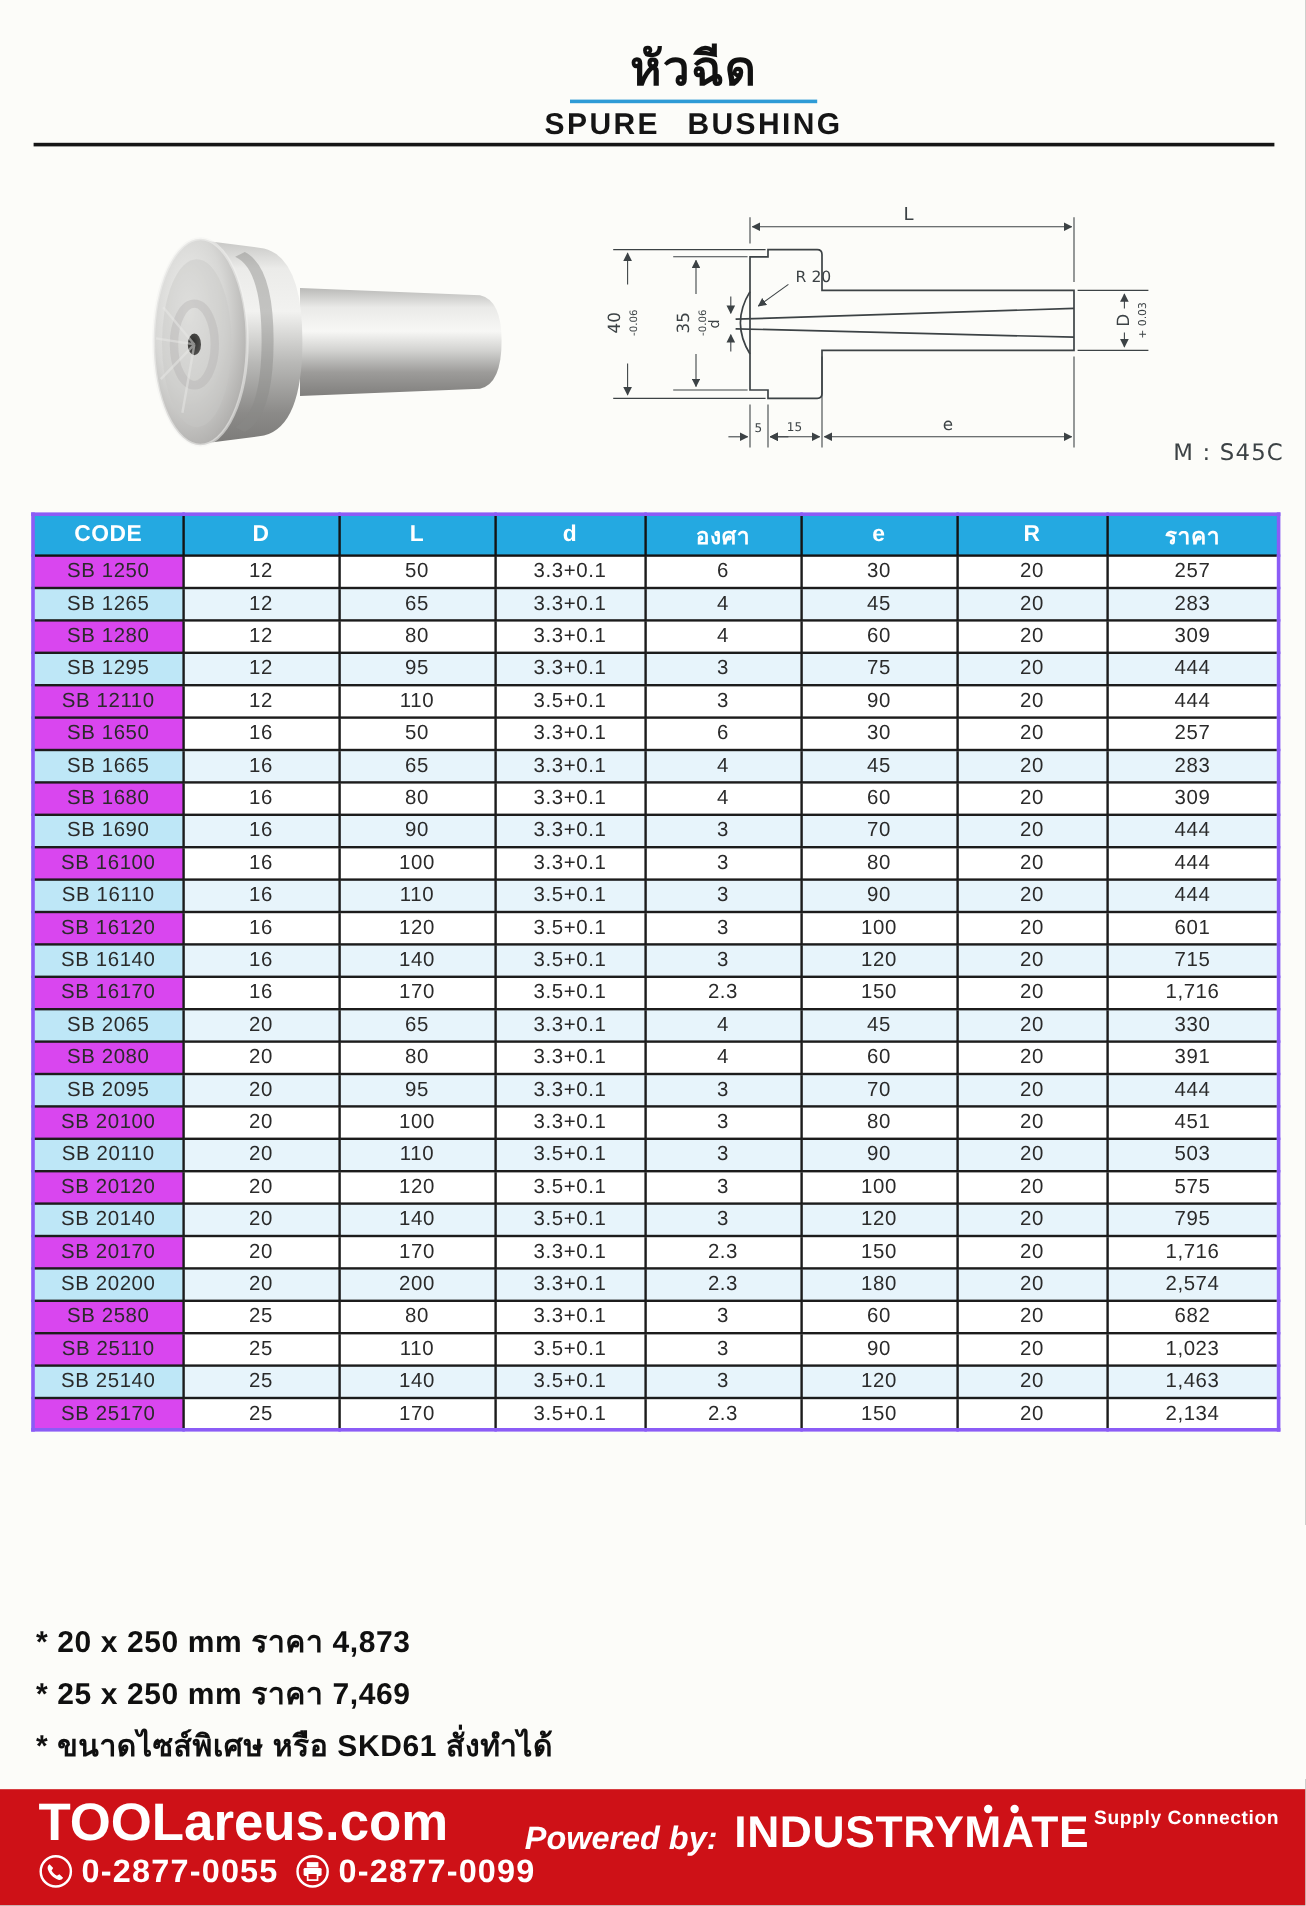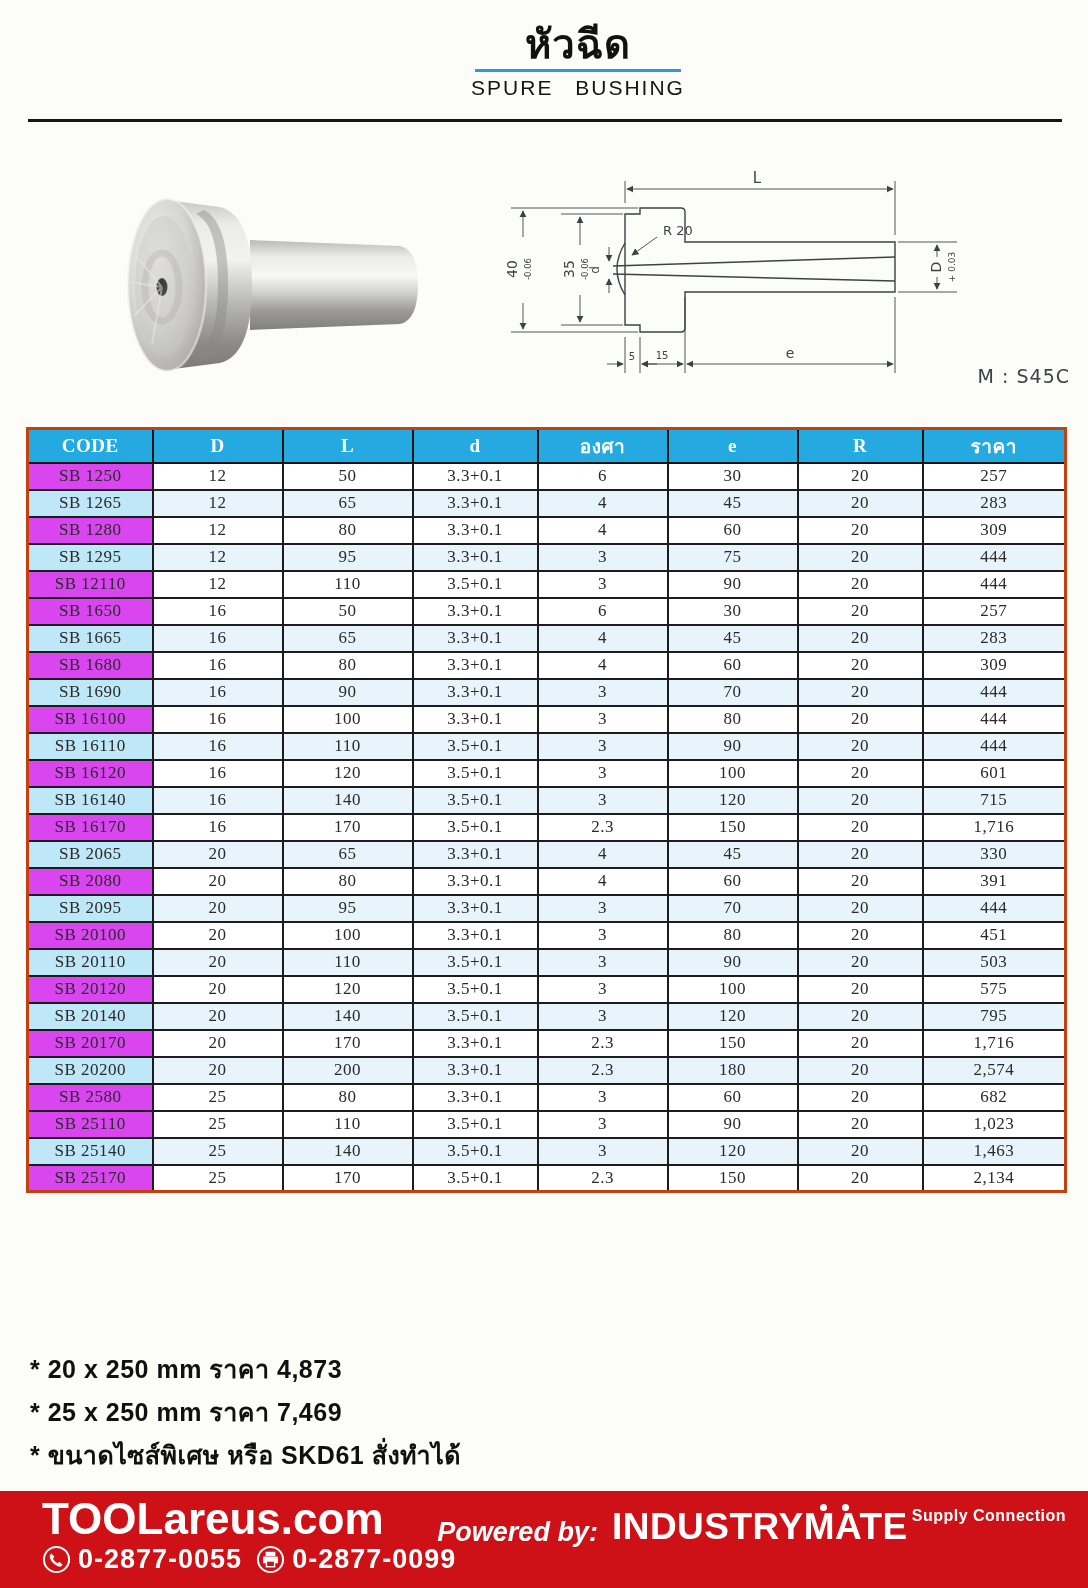--- a/index.html
+++ b/index.html
@@ -2,53 +2,53 @@
 <html><head>
 <meta charset="utf-8">
 <style>
   * { margin:0; padding:0; box-sizing:border-box; }
   body { background:#888; font-family:"Liberation Sans","DejaVu Sans",sans-serif; }
   .page {
     position:relative; width:1088px; height:1588px; margin:0 auto;
     background:#fcfcf9; overflow:hidden; color:#222;
   }
   
-  .title-wrap { position:absolute; top:22px; left:0; width:100%; text-align:center; padding-left:68px; }
+  .title-wrap { position:absolute; top:36px; left:0; width:100%; text-align:center; padding-left:68px; }
   .title-thai { font-size:40px; font-weight:bold; color:#111; line-height:1.1; letter-spacing:1px; }
   .title-underline { display:block; width:206px; height:3px; background:#2e9bd6; margin:3px auto 4px auto; }
-  .title-en { font-size:21px; font-weight:normal; color:#151515; letter-spacing:2px; word-spacing:14px; }
+  .title-en { font-size:25px; font-weight:bold; color:#151515; letter-spacing:2px; word-spacing:14px; }
   .top-rule { position:absolute; top:119px; left:28px; right:26px; height:3px; background:#161616; }
 
   
   .photo { position:absolute; left:100px; top:160px; width:340px; height:240px; }
   .diagram { position:absolute; left:485px; top:145px; width:600px; height:255px; }
   .diagram text { font-family:"DejaVu Sans",sans-serif; fill:#3c4245; }
 
   
   .table-wrap { position:absolute; left:26px; top:427px; width:1038px; }
-  table.spec { width:100%; border-collapse:collapse; table-layout:fixed; border:3px solid #c2410c;font-family:Liberation Serif, serif; }
+  table.spec { width:100%; border-collapse:collapse; table-layout:fixed; border:3px solid #8b5cf6; }
   table.spec th {
     background:#24a9e1; color:#ffffff; font-weight:bold; font-size:19px;
     height:34px; border:2px solid #141414; letter-spacing:0.5px;
   }
   table.spec td {
     height:27px; text-align:center; font-size:17px; color:#2a2a2a;
     border:2px solid #1c1c1c; background:#ffffff; letter-spacing:0.5px;
   }
   table.spec td.code { background:#d946ef; }
   table.spec tr.stripe td { background:#e7f4fb; }
   table.spec tr.stripe td.code { background:#bee7f7; }
 
   
   .notes { position:absolute; left:30px; top:1348px; }
   .note-line { font-size:25px; font-weight:bold; color:#101010; line-height:43px; letter-spacing:0.5px; }
 
   
   .footer { position:absolute; left:0; right:0; top:1491px; height:97px; background:#ce1117; }
-  .footer-left { position:absolute; left:42px; top:4px; }
+  .footer-left { position:absolute; left:32px; top:4px; }
   .logo-text { color:#ffffff; font-size:44px; font-weight:800; letter-spacing:0px; line-height:48px; }
   .phone-row { display:flex; align-items:center; gap:0; margin-top:1px; }
   .phone-item { display:flex; align-items:center; gap:7px; margin-right:14px; }
   .phone-num { color:#ffffff; font-size:27px; font-weight:bold; letter-spacing:1px; }
   .footer-right { position:absolute; right:22px; top:16px; display:flex; align-items:flex-start; gap:14px;text-align:right; }
   .powered { color:#ffffff; font-size:27px; font-style:italic; font-weight:600; margin-top:10px; }
   .brand-col { display:flex; flex-direction:row; }
   .brand { position:relative; color:#ffffff; font-size:37px; font-weight:800; letter-spacing:0.5px; line-height:40px; }
   .brand .im-dots { position:absolute; top:-3px; left:208px; width:7px; height:7px; border-radius:50%;
     background:#ffffff; box-shadow:22px 0 0 #ffffff; }

